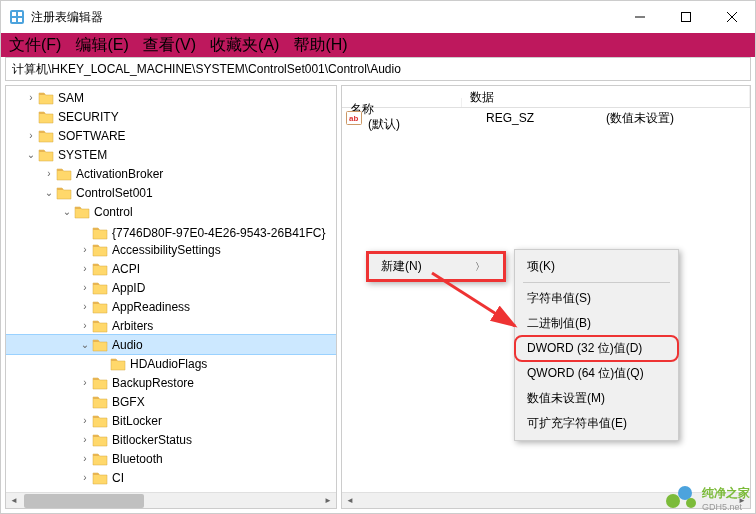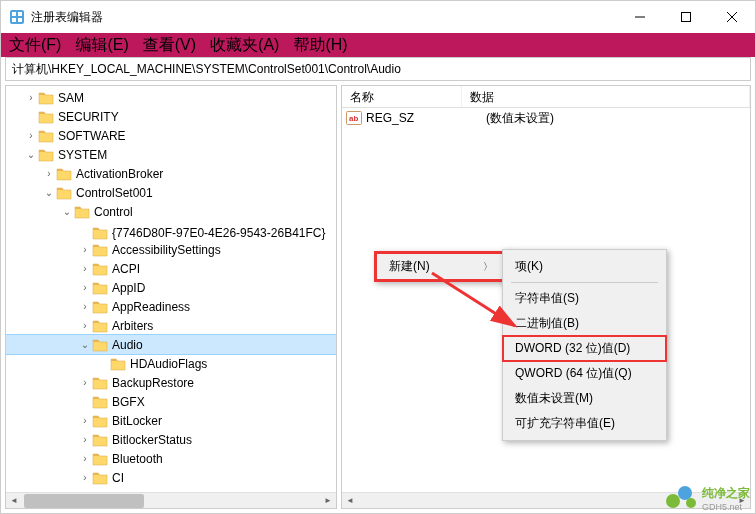--- a/index.html
+++ b/index.html
@@ -18,31 +18,31 @@
 .tree { padding: 2px 0; }
 .tree-row { display: flex; align-items: center; height: 19px; white-space: nowrap; }
 .tree-row.sel { background: #cce8ff; outline: 1px solid #99d1ff; }
 .expander { width: 14px; text-align: center; color: #666; font-size: 10px; cursor: default; }
 .expander.none { visibility: hidden; }
 .folder-icon { width: 16px; height: 14px; margin-right: 4px; flex-shrink: 0; }
 .tree-label { }
 .list-pane { flex: 1; border: 1px solid #ccc; margin: 0 4px 4px 4px; font-size: 12px; background: #fff; position: relative; overflow: hidden; }
 .list-header { display: flex; height: 22px; border-bottom: 1px solid #e0e0e0; }
 .col { padding: 3px 8px; border-right: 1px solid #f0f0f0; }
-.col-name { width: 120px; }
+.col-name { width: 120px; margin-top: 12px; }
 .col-type { width: 120px; }
 .col-data { flex: 1; }
 .list-row { display: flex; height: 20px; align-items: center; }
 .val-icon { width: 16px; height: 14px; margin: 0 4px; flex-shrink: 0; }
 .ctx-menu { position: absolute; background: #f0f0f0; border: 3px solid #e33; box-shadow: 2px 2px 6px rgba(0,0,0,.3); font-size: 12px; }
 .ctx-item { padding: 4px 18px 4px 12px; display: flex; align-items: center; justify-content: space-between; gap: 30px; }
 .ctx-arrow { font-size: 10px; }
 .sub-menu { position: absolute; background: #f0f0f0; border: 1px solid #ccc; box-shadow: 2px 2px 6px rgba(0,0,0,.3); font-size: 12px; min-width: 165px; padding: 4px 0; }
 .sub-item { padding: 4px 12px; }
-.sub-item.hl { outline: 2px solid #e33; outline-offset: -1px; }
+.sub-item.hl { outline: 2px solid #e33; outline-offset: -1px; border-radius: 7px; }
 .sub-sep { height: 1px; background: #ccc; margin: 3px 8px; }
 .red-arrow { position: absolute; pointer-events: none; }
 .scrollbar-h { height: 16px; background: #f0f0f0; border-top: 1px solid #e0e0e0; position: absolute; bottom: 0; left: 0; right: 0; display: flex; align-items: center; }
 .sb-btn { width: 16px; height: 16px; display: flex; align-items: center; justify-content: center; font-size: 8px; color: #666; }
 .sb-thumb { height: 14px; background: #c0c0c0; border-radius: 2px; }
 .watermark { position: absolute; right: 6px; bottom: 2px; display: flex; align-items: center; gap: 4px; font-size: 12px; color: #7cbb3a; font-weight: bold; }
 .wm-dots { position: relative; width: 32px; height: 28px; }
 .wm-dot { position: absolute; border-radius: 50%; }
 </style>
 </head>
@@ -273,32 +273,33 @@
     <div class="list-pane">
       <div class="list-header">
         <div class="col col-name">名称</div>
         <div class="col col-data">数据</div>
       </div>
       <div class="list-row">
         <svg class="val-icon" viewBox="0 0 16 14">
             <rect x="0.5" y="0.5" width="15" height="13" rx="1" fill="#fff" stroke="#c96"></rect>
             <text x="3" y="10" font-size="8" fill="#d33" font-weight="bold">ab</text>
           </svg>
+        <div class="col-name" style="padding-left:2px">(默认)</div>
         <div class="col-type">REG_SZ</div>
         <div class="col-data">(数值未设置)</div>
       </div>
 
-      <div class="ctx-menu" style="left:32px;top:165px;width:140px">
+      <div class="ctx-menu" style="left:24px;top:165px;width:140px">
         <div class="ctx-item">
           <span>新建(N)</span>
           <span class="ctx-arrow">〉</span>
         </div>
       </div>
 
-      <div class="sub-menu" style="left:160px;top:163px">
+      <div class="sub-menu" style="left:172px;top:163px">
         <div class="sub-item">项(K)</div>
         <div class="sub-sep"></div>
         <div class="sub-item">字符串值(S)</div>
         <div class="sub-item">二进制值(B)</div>
         <div class="sub-item hl">DWORD (32 位)值(D)</div>
         <div class="sub-item">QWORD (64 位)值(Q)</div>
         <div class="sub-item">数值未设置(M)</div>
         <div class="sub-item">可扩充字符串值(E)</div>
       </div>
 

